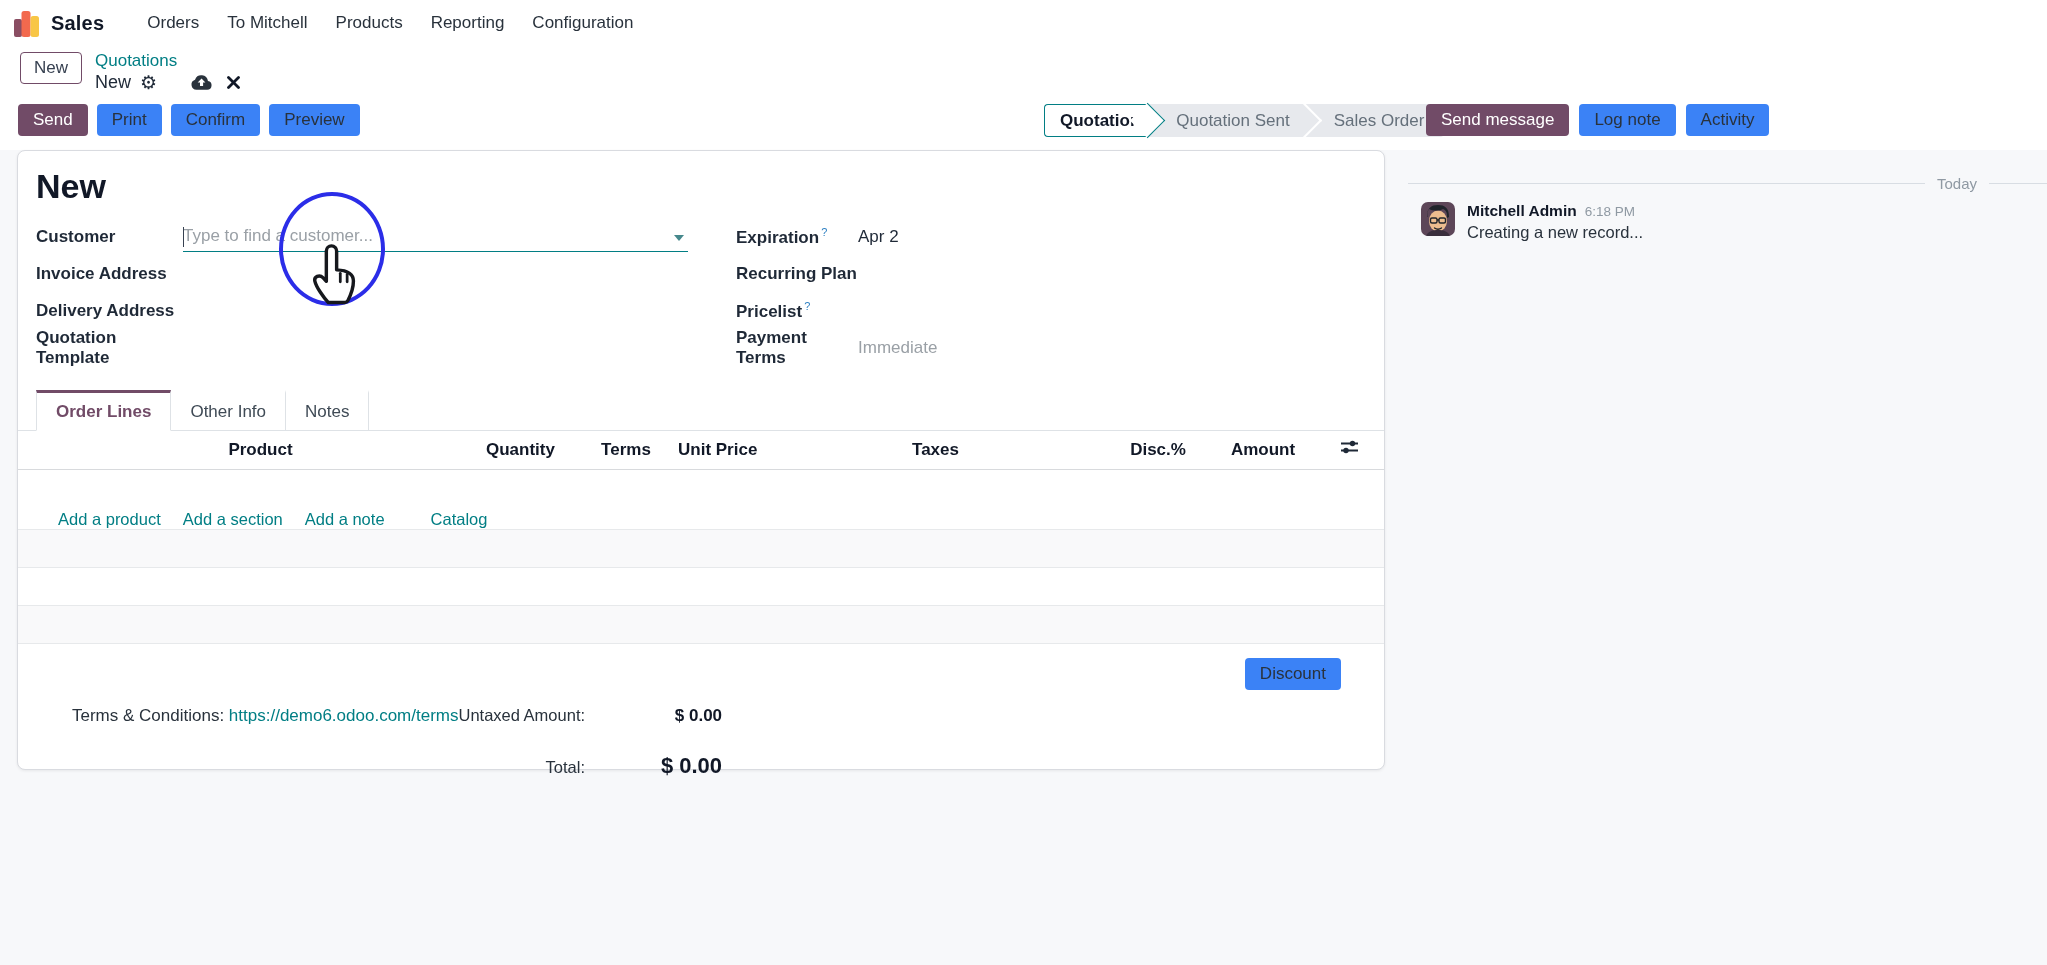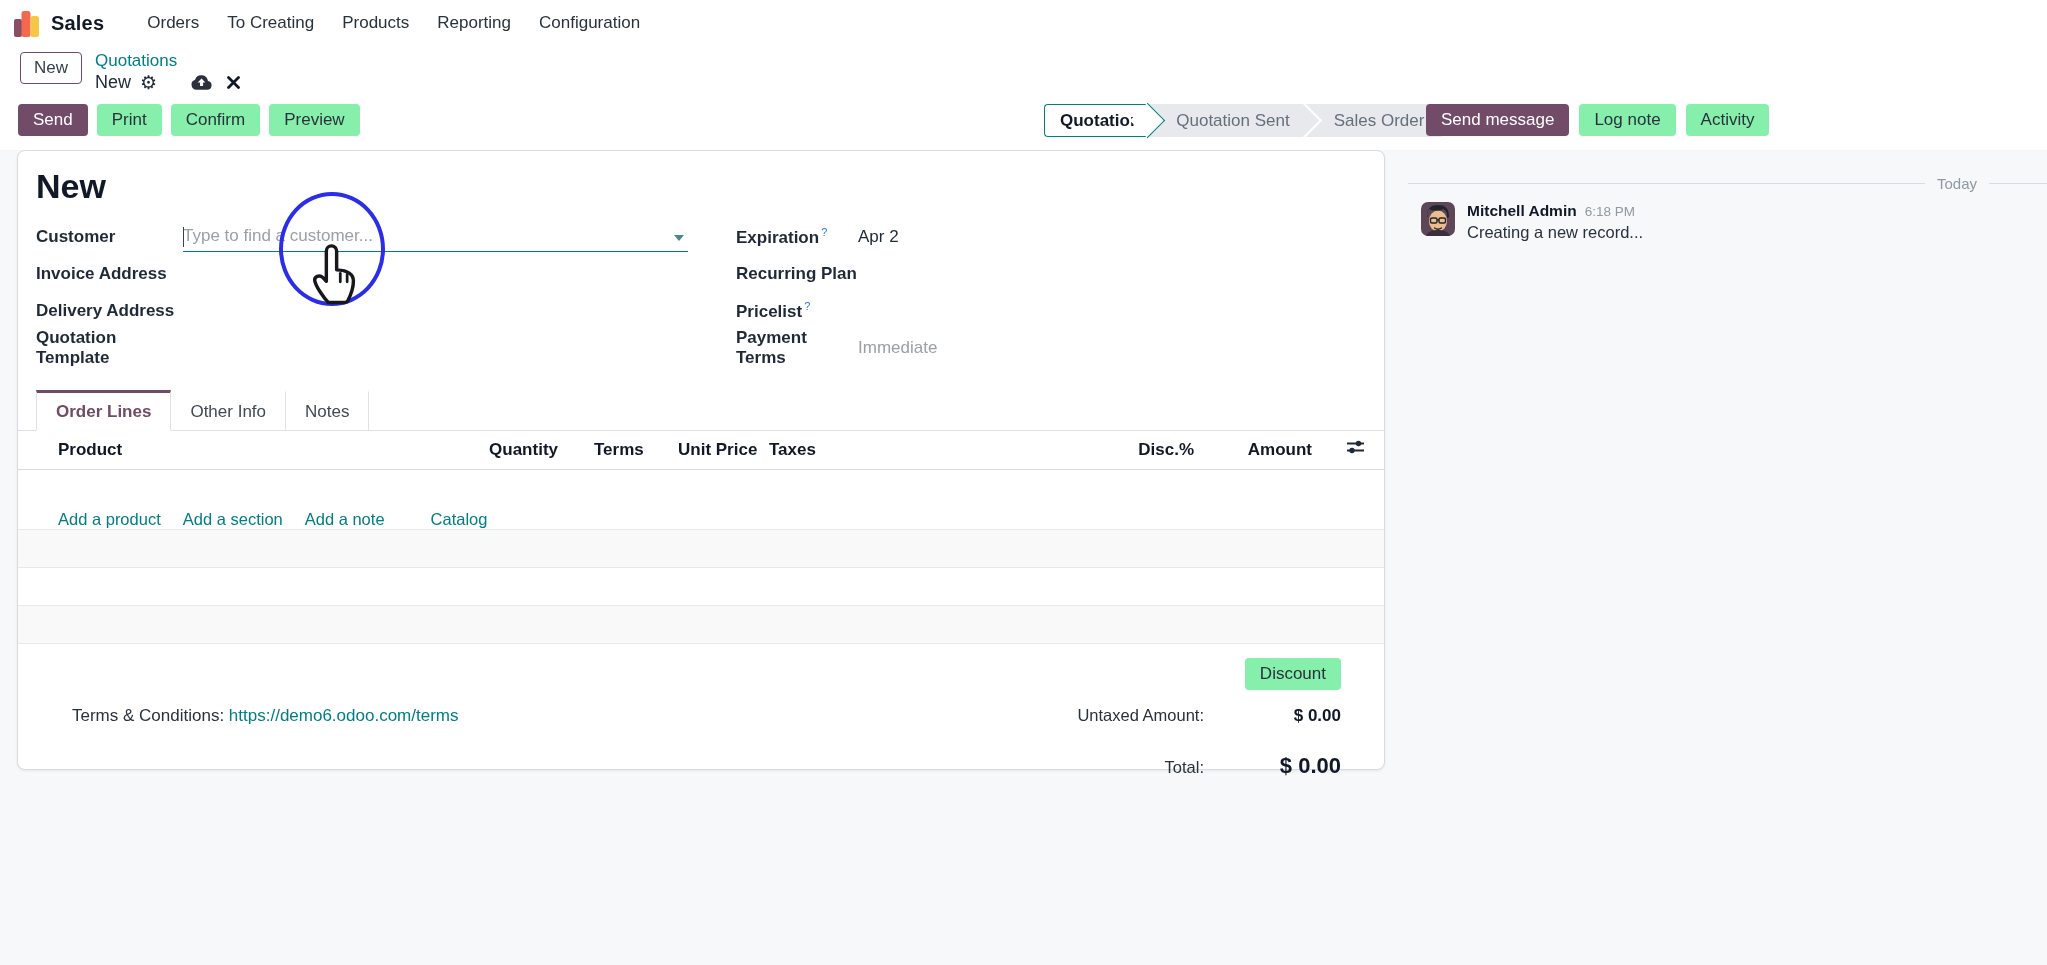--- a/index.html
+++ b/index.html
@@ -26,21 +26,21 @@
   .crumb-current { font-weight:500; color:#1f2937; }
   .gear-glyph { font-size:19px; color:#1f2937; cursor:pointer; line-height:1; }
   .cloud-ic { margin-left:24px; cursor:pointer; display:inline-flex; }
   .x-ic { margin-left:6px; cursor:pointer; display:inline-flex; }
   
   .control-row { position:relative; height:52px; }
   .action-buttons { position:absolute; left:18px; top:6px; display:flex; gap:9px; }
   .btn { border:none; border-radius:4px; padding:6px 15px; font-size:17px;
          font-family:"Liberation Sans",sans-serif; cursor:pointer; }
   .btn-primary { background:#714B67; color:#fff; font-weight:500; }
-  .btn-secondary { background:#86efac; color:#29323c; }
+  .btn-secondary { background:#3b82f6; color:#29323c; }
   
   .statusbar { position:absolute; left:1044px; top:6px; display:flex; background:#e7e9ed;
                border-radius:4px; height:33px; padding-right:4px; }
   .sb-step { display:flex; align-items:center; padding:0 16px 0 28px; color:#65707b;
              font-size:17px; position:relative; cursor:pointer; white-space:nowrap; }
   .sb-step.active { background:#fff; border:1px solid #017E84; border-right:none;
              border-radius:4px 0 0 4px; color:#111827; font-weight:700; padding:0 8px 0 15px; z-index:3; }
   .sb-step.active::after { content:''; position:absolute; right:-12px; top:3px; width:24px; height:24px;
              background:#fff; border-top:1px solid #017E84; border-right:1px solid #017E84;
              transform:rotate(45deg); z-index:2; }
@@ -75,39 +75,39 @@
   .tabs-zone { margin:24px -20px 0 -18px; }
   .tabs { display:flex; padding-left:18px; border-bottom:1px solid #dee2e6; }
   .tab { padding:9px 19px 8px; font-size:17px; color:#3f4a55; cursor:pointer; background:#fff;
          border-left:1px solid #dee2e6; border-right:1px solid #dee2e6; border-top:3px solid transparent;
          margin-bottom:-1px; border-bottom:1px solid #dee2e6; }
   .tab + .tab { border-left:none; }
   .tab.active { color:#714B67; font-weight:600; border-top:3px solid #714B67; border-bottom:1px solid #fff; }
   
   table.olines { width:100%; border-collapse:collapse; table-layout:fixed; }
   .olines th { font-weight:700; color:#111827; font-size:17px; height:38px; padding:0 10px;
-               border-bottom:1px solid #d8dadd; white-space:nowrap; overflow:hidden; }
+               border-bottom:1px solid #d8dadd; white-space:nowrap; overflow:hidden;text-align:center; }
   .col-product  { width:455px; text-align:left; padding-left:40px !important; }
   .col-qty      { width:95px;  text-align:right; }
   .col-unit     { width:100px; text-align:left; padding-left:26px !important; }
   .col-uprice   { width:95px;  text-align:right; }
   .col-taxes    { text-align:left; padding-left:6px !important; }
   .col-disc     { width:92px;  text-align:right; }
   .col-amount   { width:118px; text-align:right; }
   .col-gear     { width:62px;  text-align:right; padding-right:18px !important; }
   .addrow td { height:38px; border-bottom:1px solid #e7e9eb; padding-left:40px; }
   .addlinks { display:flex; align-items:center; gap:22px;margin-top:40px; }
   .addlinks a { color:#017E84; text-decoration:none; font-size:16.5px; cursor:pointer; white-space:nowrap; }
   .catalog-link { margin-left:24px; }
   .stripe td { height:38px; border-bottom:1px solid #e7e9eb; }
   .stripe.gray td { background:#f9f9fa; }
   .sliders-btn { cursor:pointer; display:inline-flex; }
   
   .discount-row { display:flex; justify-content:flex-end; padding:14px 23px 0; }
-  .footer-zone { display:flex; justify-content:space-between; padding:16px 23px 0 36px; }
+  .footer-zone { display:flex; padding:16px 23px 0 36px; }
   .terms { font-size:17px; color:#29323c; }
   .terms a { color:#017E84; text-decoration:none; }
   .totals { display:grid; grid-template-columns:auto 110px; column-gap:4px; row-gap:7px; align-items:baseline;gap:27px; }
   .t-label { text-align:right; color:#29323c; font-size:16.5px; }
   .t-val { text-align:right; font-weight:700; font-size:17px; color:#111827; }
   .t-label-total { text-align:right; color:#29323c; font-size:16.5px; }
   .t-val-total { text-align:right; font-weight:700; font-size:22px; color:#111827; }
   
   .chatter { position:absolute; left:1408px; top:150px; right:0; bottom:0; }
   .today-divider { position:absolute; left:0; right:0; top:25px; display:flex; align-items:center; gap:12px; }
@@ -130,21 +130,21 @@
 
 <div class="topbar">
   <svg class="logo" viewBox="0 0 27 27">
     <rect x="1" y="9" width="8" height="18" rx="2" fill="#8a4e63"></rect>
     <rect x="8.5" y="1" width="9" height="26" rx="2.5" fill="#f2694e"></rect>
     <rect x="17.5" y="6" width="8.5" height="21" rx="2.5" fill="#f8c646"></rect>
   </svg>
   <div class="app-name">Sales</div>
   <div class="menu">
     <div class="menu-item">Orders</div>
-    <div class="menu-item">To Creating</div>
+    <div class="menu-item">To Mitchell</div>
     <div class="menu-item">Products</div>
     <div class="menu-item">Reporting</div>
     <div class="menu-item">Configuration</div>
   </div>
 </div>
 
 <div class="crumb-row">
   <button class="new-btn">New</button>
   <div class="crumbs">
     <span class="crumb-parent">Quotations</span>

